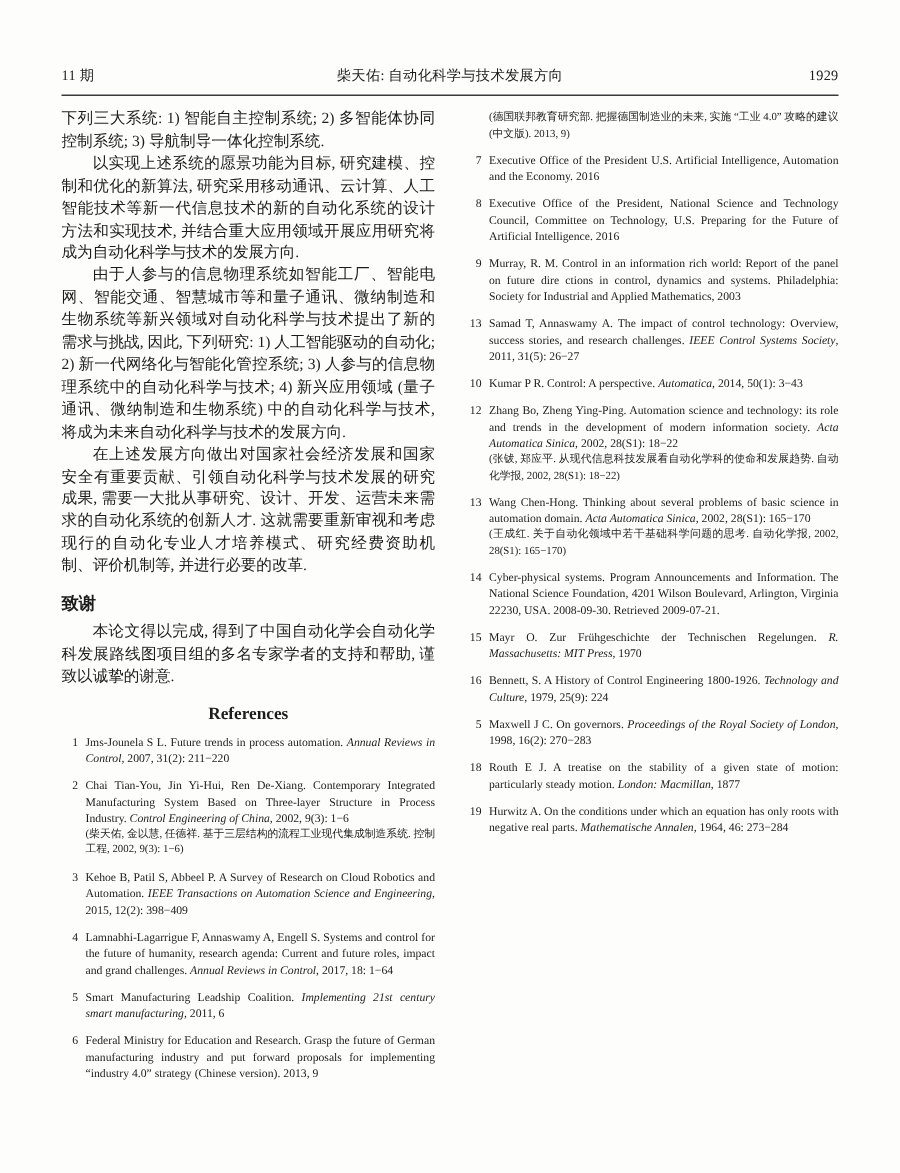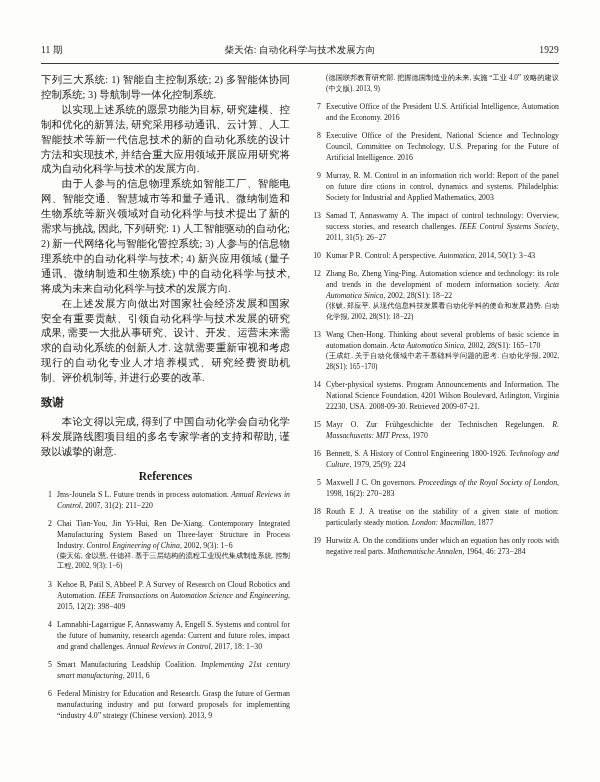--- a/index.html
+++ b/index.html
@@ -56,21 +56,21 @@
           <div class="ref">
             <span class="ref-num">2</span>
             <span class="ref-body"><span>Chai Tian-You, Jin Yi-Hui, Ren De-Xiang. Contemporary Integrated Manufacturing System Based on Three-layer Structure in Process Industry. </span><span class="it">Control Engineering of China</span><span>, 2002, </span><span class="bd">9</span><span>(3): 1−6</span><span class="ref-cn"><span>(柴天佑, 金以慧, 任德祥. 基于三层结构的流程工业现代集成制造系统. 控制工程, 2002, </span><span class="bd">9</span><span>(3): 1−6)</span></span></span>
           </div>
           <div class="ref">
             <span class="ref-num">3</span>
             <span class="ref-body"><span>Kehoe B, Patil S, Abbeel P. A Survey of Research on Cloud Robotics and Automation. </span><span class="it">IEEE Transactions on Automation Science and Engineering</span><span>, 2015, </span><span class="bd">12</span><span>(2): 398−409</span></span>
           </div>
           <div class="ref">
             <span class="ref-num">4</span>
-            <span class="ref-body"><span>Lamnabhi-Lagarrigue F, Annaswamy A, Engell S. Systems and control for the future of humanity, research agenda: Current and future roles, impact and grand challenges. </span><span class="it">Annual Reviews in Control</span><span>, 2017, </span><span class="bd">18</span><span>: 1−30</span></span>
+            <span class="ref-body"><span>Lamnabhi-Lagarrigue F, Annaswamy A, Engell S. Systems and control for the future of humanity, research agenda: Current and future roles, impact and grand challenges. </span><span class="it">Annual Reviews in Control</span><span>, 2017, </span><span class="bd">18</span><span>: 1−64</span></span>
           </div>
           <div class="ref">
             <span class="ref-num">5</span>
             <span class="ref-body"><span>Smart Manufacturing Leadship Coalition. </span><span class="it">Implementing 21st century smart manufacturing</span><span>, 2011, 6</span></span>
           </div>
           <div class="ref">
             <span class="ref-num">6</span>
             <span class="ref-body"><span>Federal Ministry for Education and Research. Grasp the future of German manufacturing industry and put forward proposals for implementing “industry 4.0” strategy (Chinese version). 2013, 9</span></span>
           </div>
         </div>

